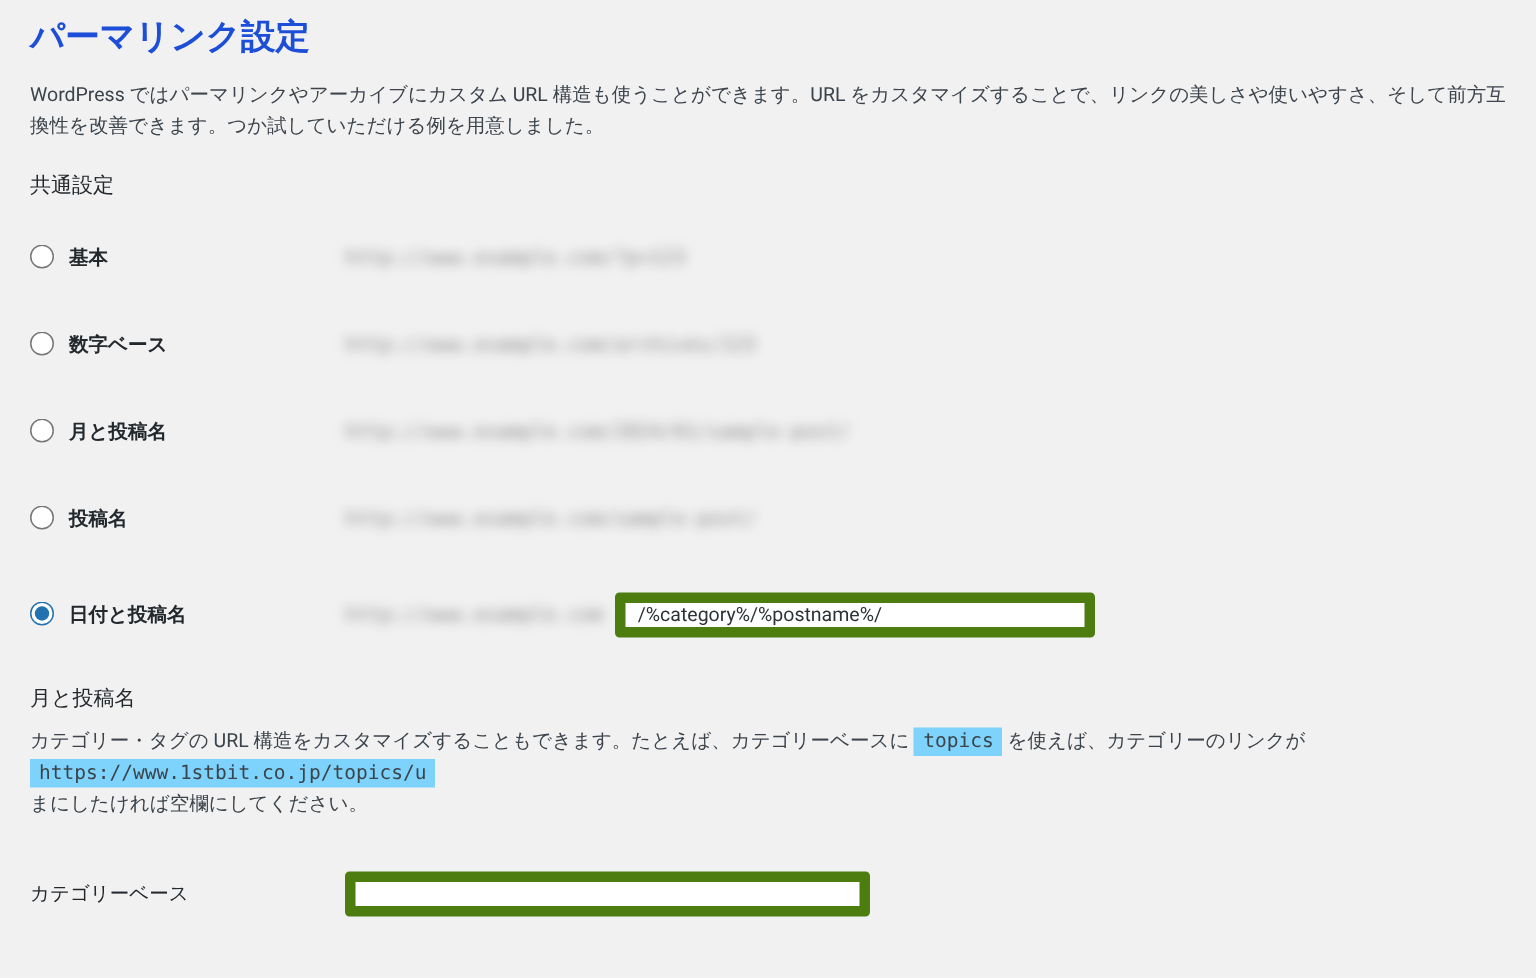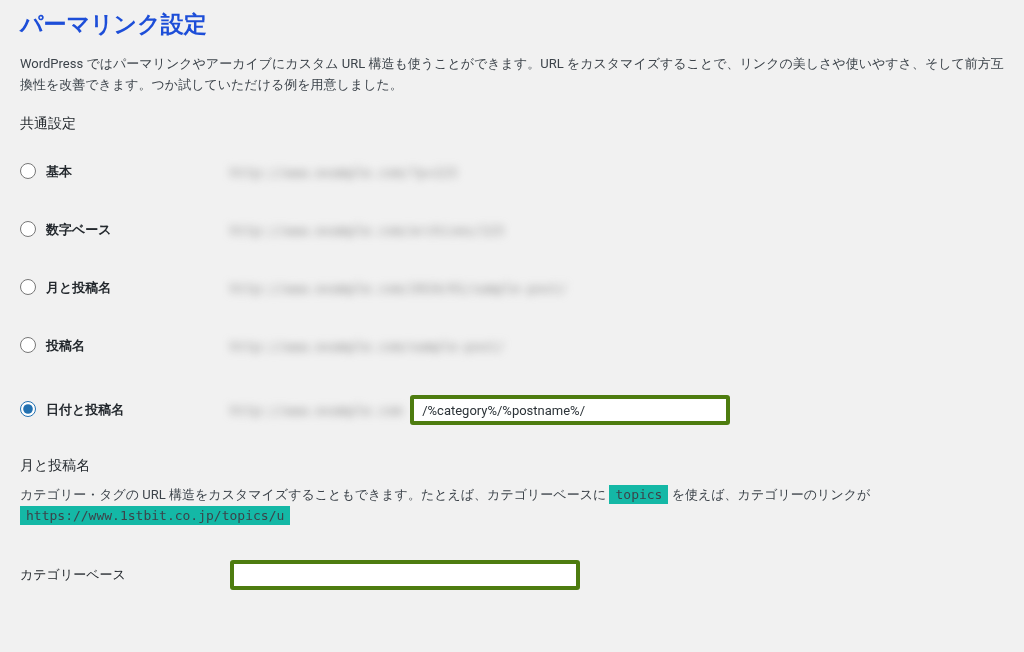--- a/index.html
+++ b/index.html
@@ -75,37 +75,37 @@
       font-size: 13px;
       white-space: nowrap;
     }
     .example-cell {
       display: flex;
       align-items: center;
       gap: 8px;
       flex-wrap: nowrap;
     }
     input[type="text"] {
-      border: 4px solid #4d7c0f;
+      border: 7px solid #4d7c0f;
       border-radius: 3px;
       background: #fff;
       font-size: 13px;
       padding: 4px 8px;
       height: 30px;
       color: #2c3338;
       font-family: inherit;
     }
     .custom-input {
       width: 320px;
     }
     .category-input {
       width: 350px;
     }
     code {
-      background: #14b8a6;
+      background: #7dd3fc;
       padding: 2px 6px;
       font-family: Menlo, Monaco, Consolas, monospace;
       font-size: 13px;
       color: #3c434a;
     }
     .options-desc {
       font-size: 13px;
       line-height: 1.6;
       color: #3c434a;
       margin: 8px 0 15px 0;
@@ -201,20 +201,21 @@
       </td>
     </tr>
   </tbody>
 </table>
 
 <div class="options-sec">
   <h2 class="section-heading">月と投稿名</h2>
 
   <p class="options-desc">
     <span>カテゴリー・タグの URL 構造をカスタマイズすることもできます。たとえば、カテゴリーベースに </span><code>topics</code><span> を使えば、カテゴリーのリンクが </span><code>https://www.1stbit.co.jp/topics/u</code><br>
+    <span>まにしたければ空欄にしてください。</span>
   </p>
 
   <table class="option-table">
     <tbody>
       <tr>
         <th>カテゴリーベース</th>
         <td>
           <input type="text" class="category-input" value="" style="">
         </td>
       </tr>

